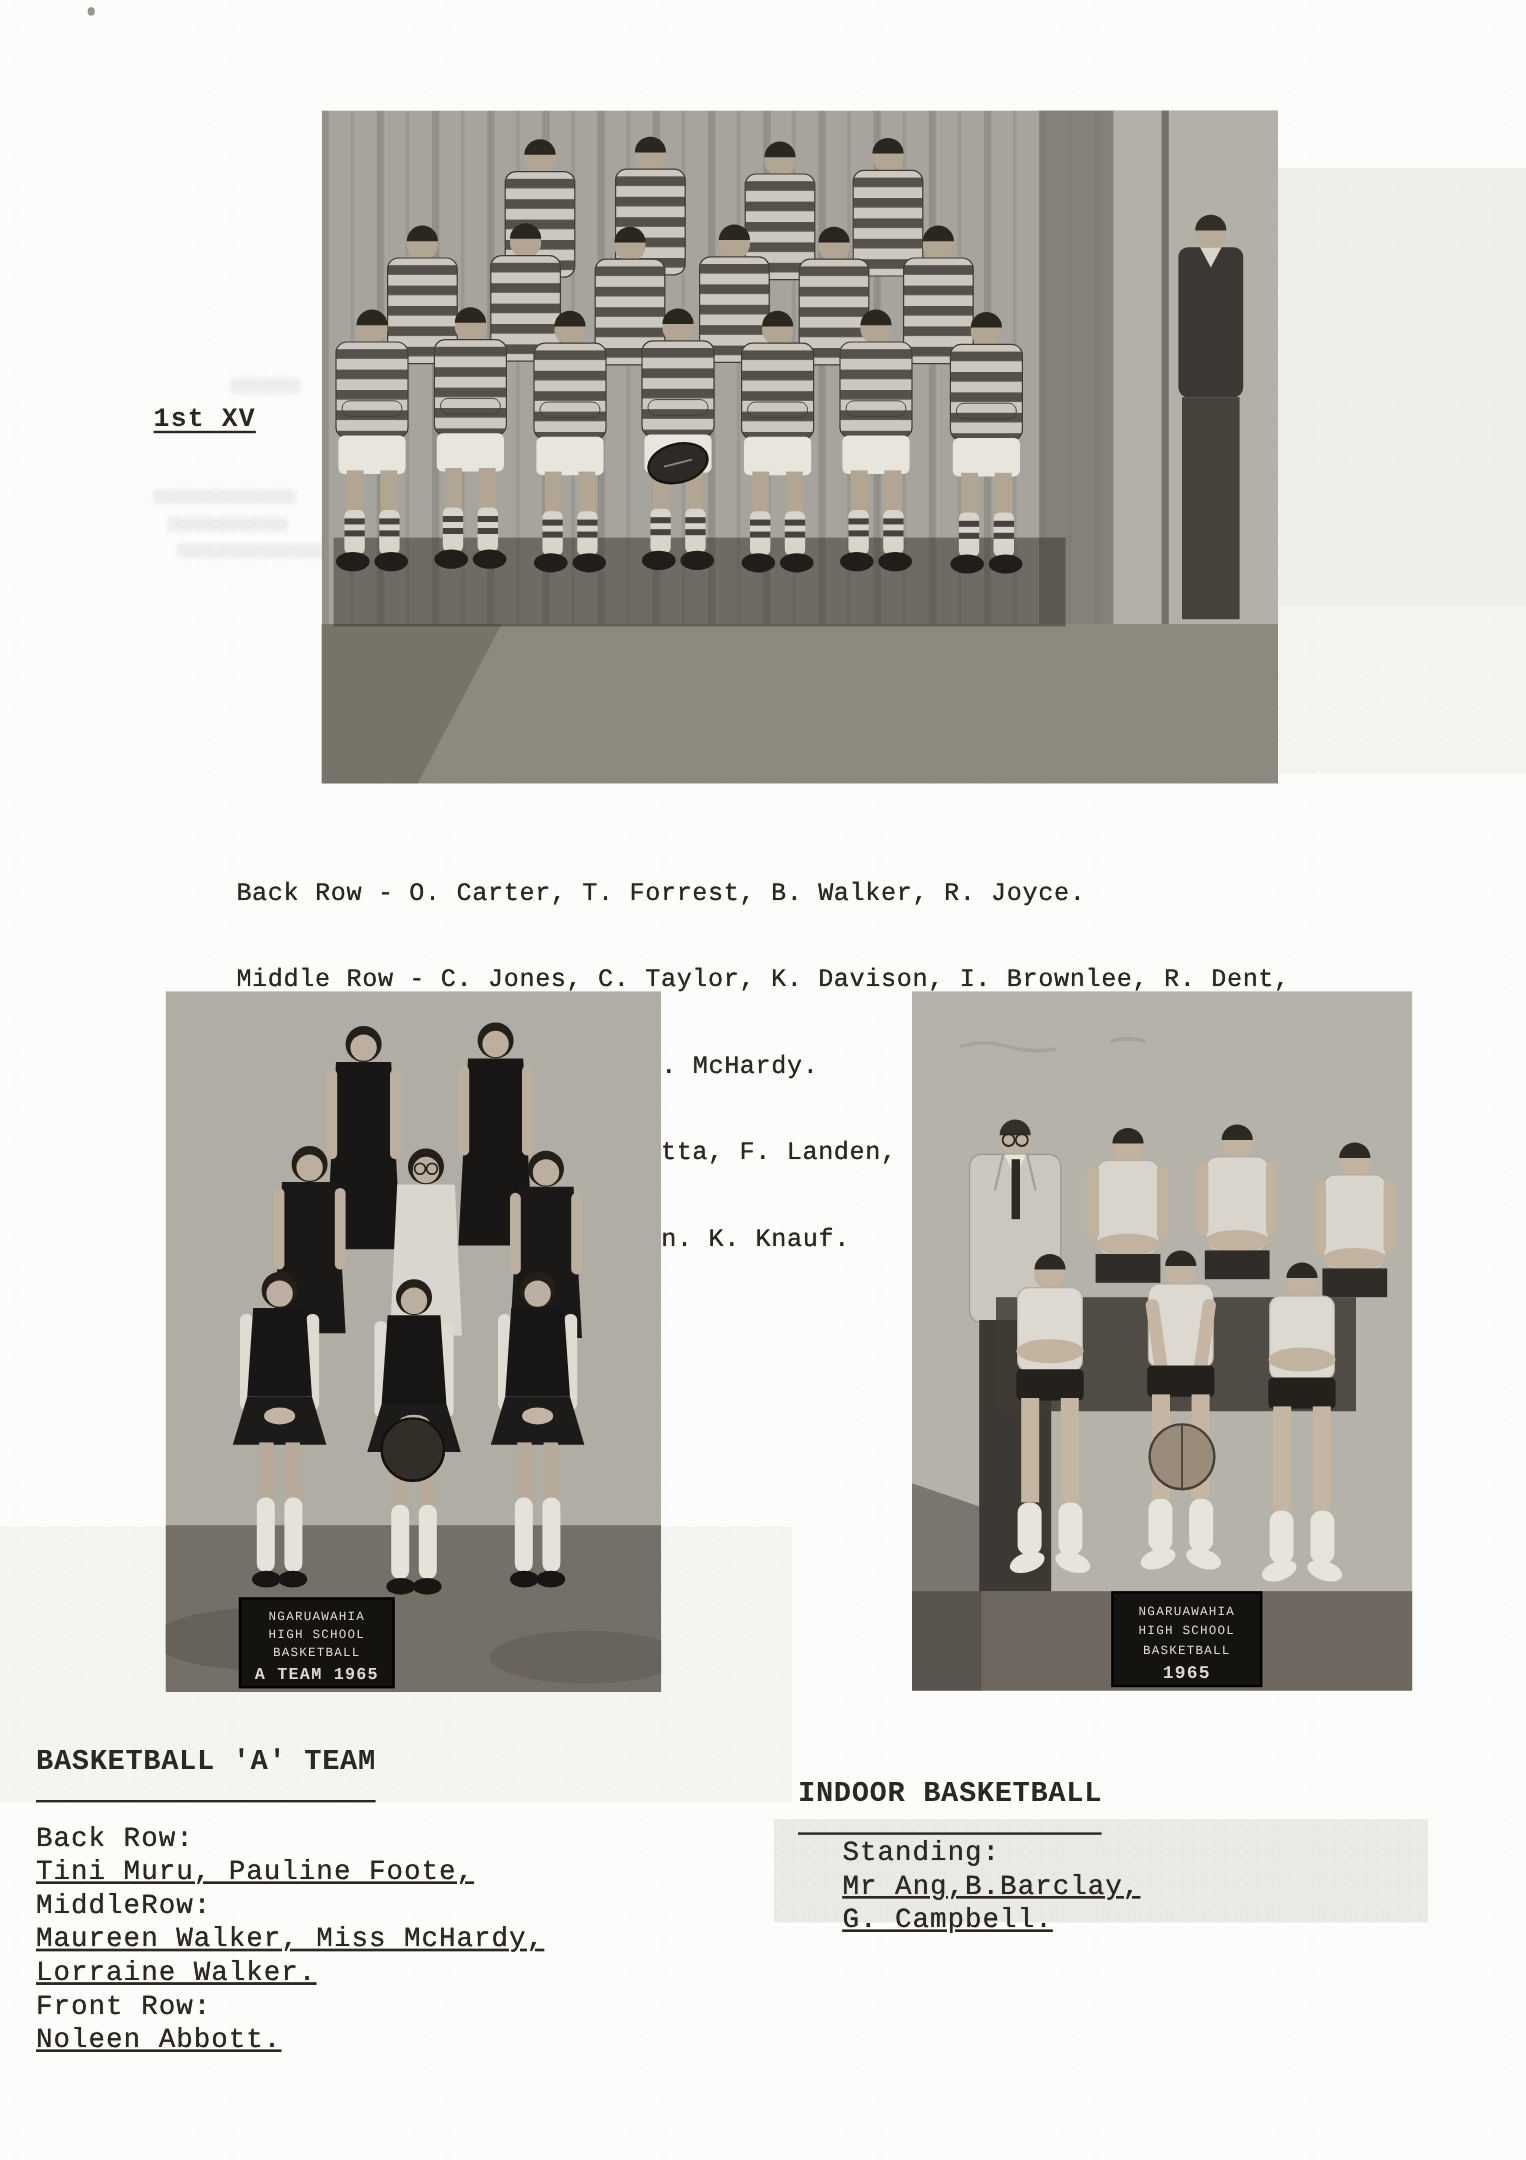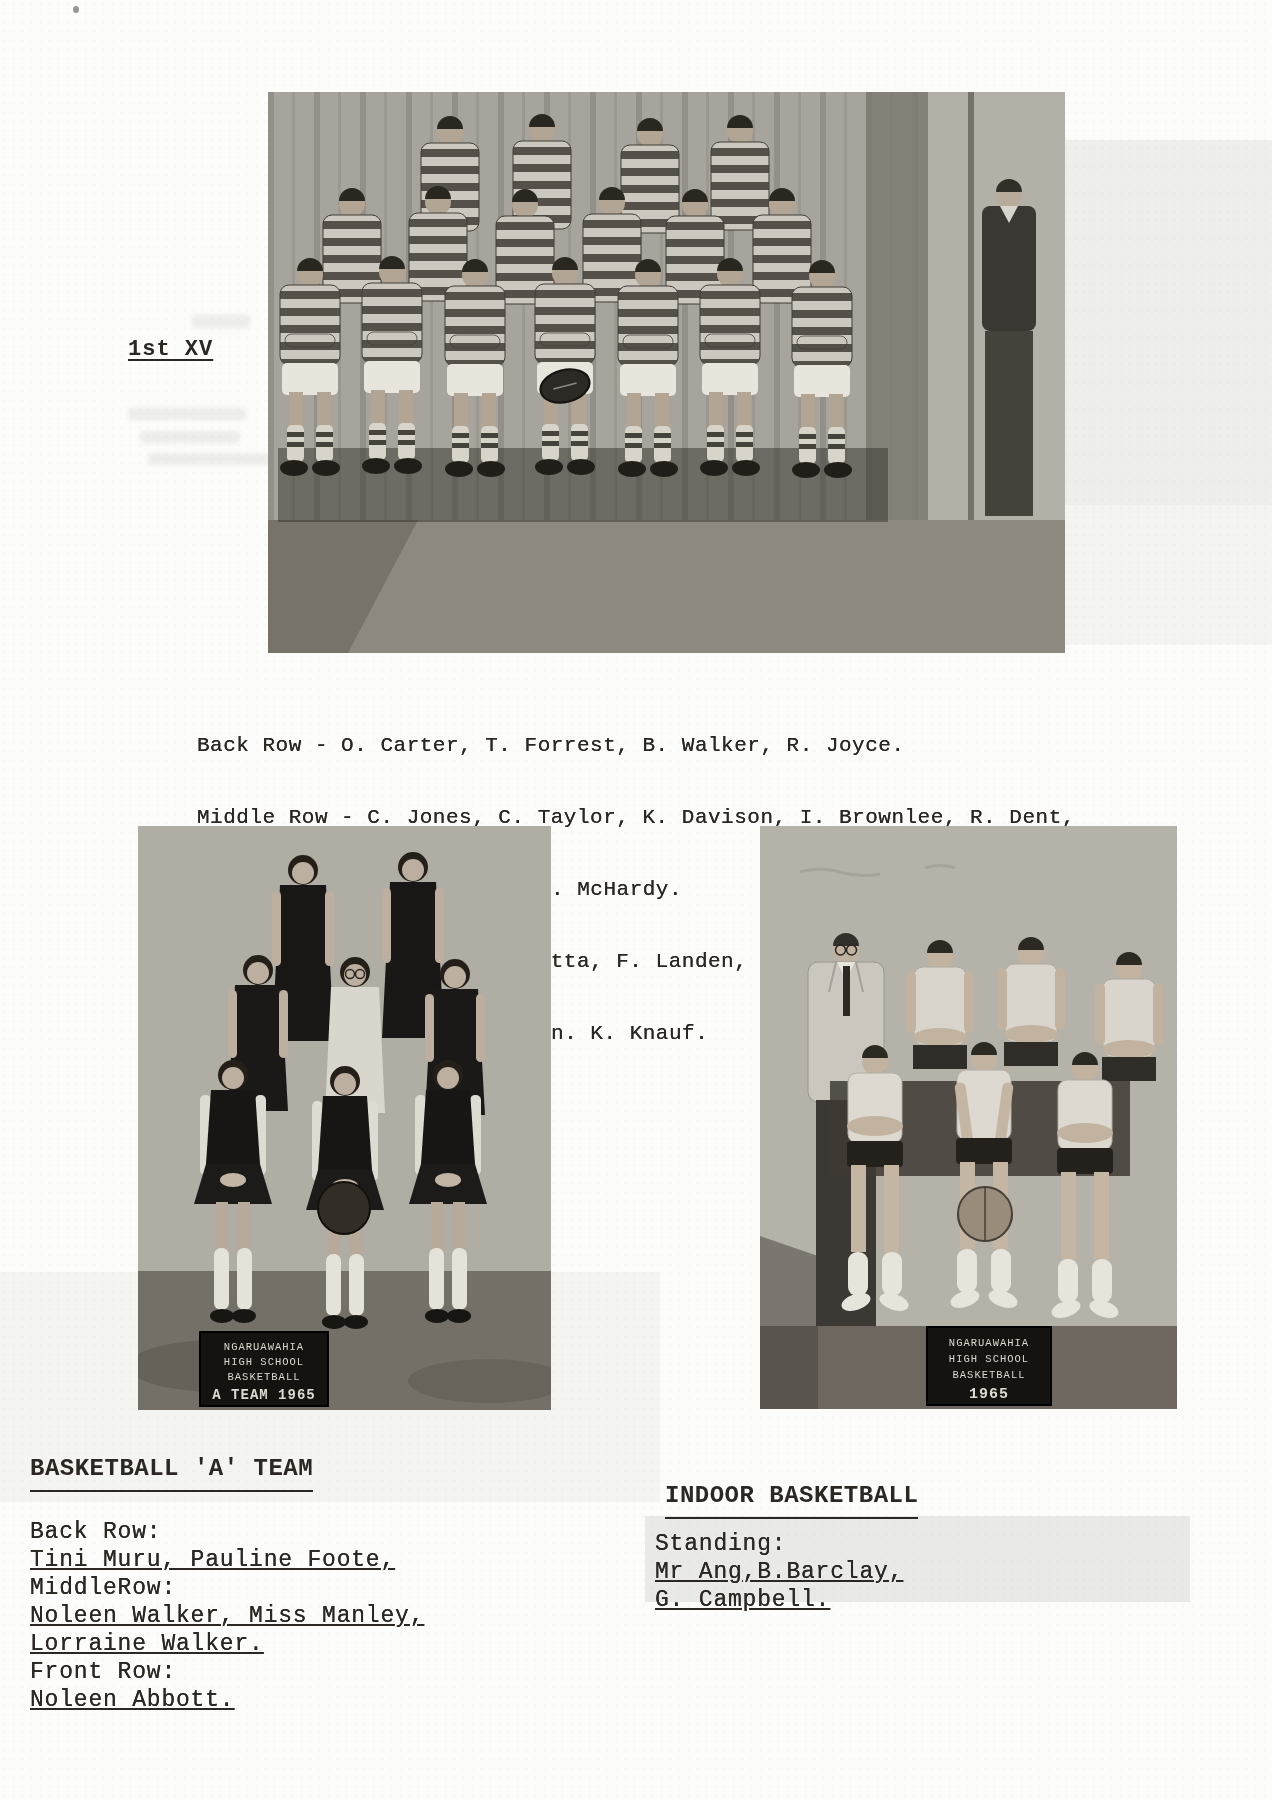--- a/index.html
+++ b/index.html
@@ -35,29 +35,29 @@
 
   .caption{
     left:197px;top:686px;position:absolute;
     font-size:21px;line-height:24px;letter-spacing:0.5px;
     text-shadow:0 0 0.6px currentColor;white-space:pre;
   }
   .cap-line.indent{padding-left:92px;}
 
   .heading{
     position:absolute;font-size:24px;font-weight:bold;letter-spacing:0.5px;
-    border-bottom:2px solid #2a2724;padding-bottom:8px;
+    border-bottom:2px solid #2a2724;padding-bottom:18px;
   }
   #heading-a-team{left:30px;top:1455px;}
   #heading-indoor{left:665px;top:1482px;}
 
   .roster{position:absolute;font-size:23px;line-height:28px;letter-spacing:0.8px;
     text-shadow:0 0 0.6px currentColor;}
   #roster-a-team{left:30px;top:1518px;}
-  #roster-indoor{left:655px;top:1530px;}
+  #roster-indoor{left:702px;top:1530px;}
   .r-row{display:flex;flex-direction:column;}
   #roster-a-team .r-label{width:156px;flex:none;}
   #roster-indoor .r-label{width:146px;flex:none;}
   .r-names{white-space:pre;text-decoration:underline;}
 
   svg text{font-family:"Liberation Mono","DejaVu Sans Mono",monospace;fill:#ddd9d0;letter-spacing:1px;}
 </style>
 </head>
 <body>
 
@@ -337,21 +337,21 @@
 
 <div class="heading" id="heading-a-team">BASKETBALL 'A' TEAM</div>
 
 <div class="roster" id="roster-a-team">
   <div class="r-row">
     <span class="r-label">Back Row:</span>
     <span class="r-names">Tini Muru, Pauline Foote,</span>
   </div>
   <div class="r-row">
     <span class="r-label">MiddleRow:</span>
-    <span class="r-names">Noleen Walker, Miss Manley,</span>
+    <span class="r-names">Maureen Walker, Miss McHardy,</span>
   </div>
   <div class="r-row">
     <span class="r-label"></span>
     <span class="r-names">Lorraine Walker.</span>
   </div>
   <div class="r-row">
     <span class="r-label">Front Row:</span>
   </div>
   <div class="r-row">
     <span class="r-label"></span>

